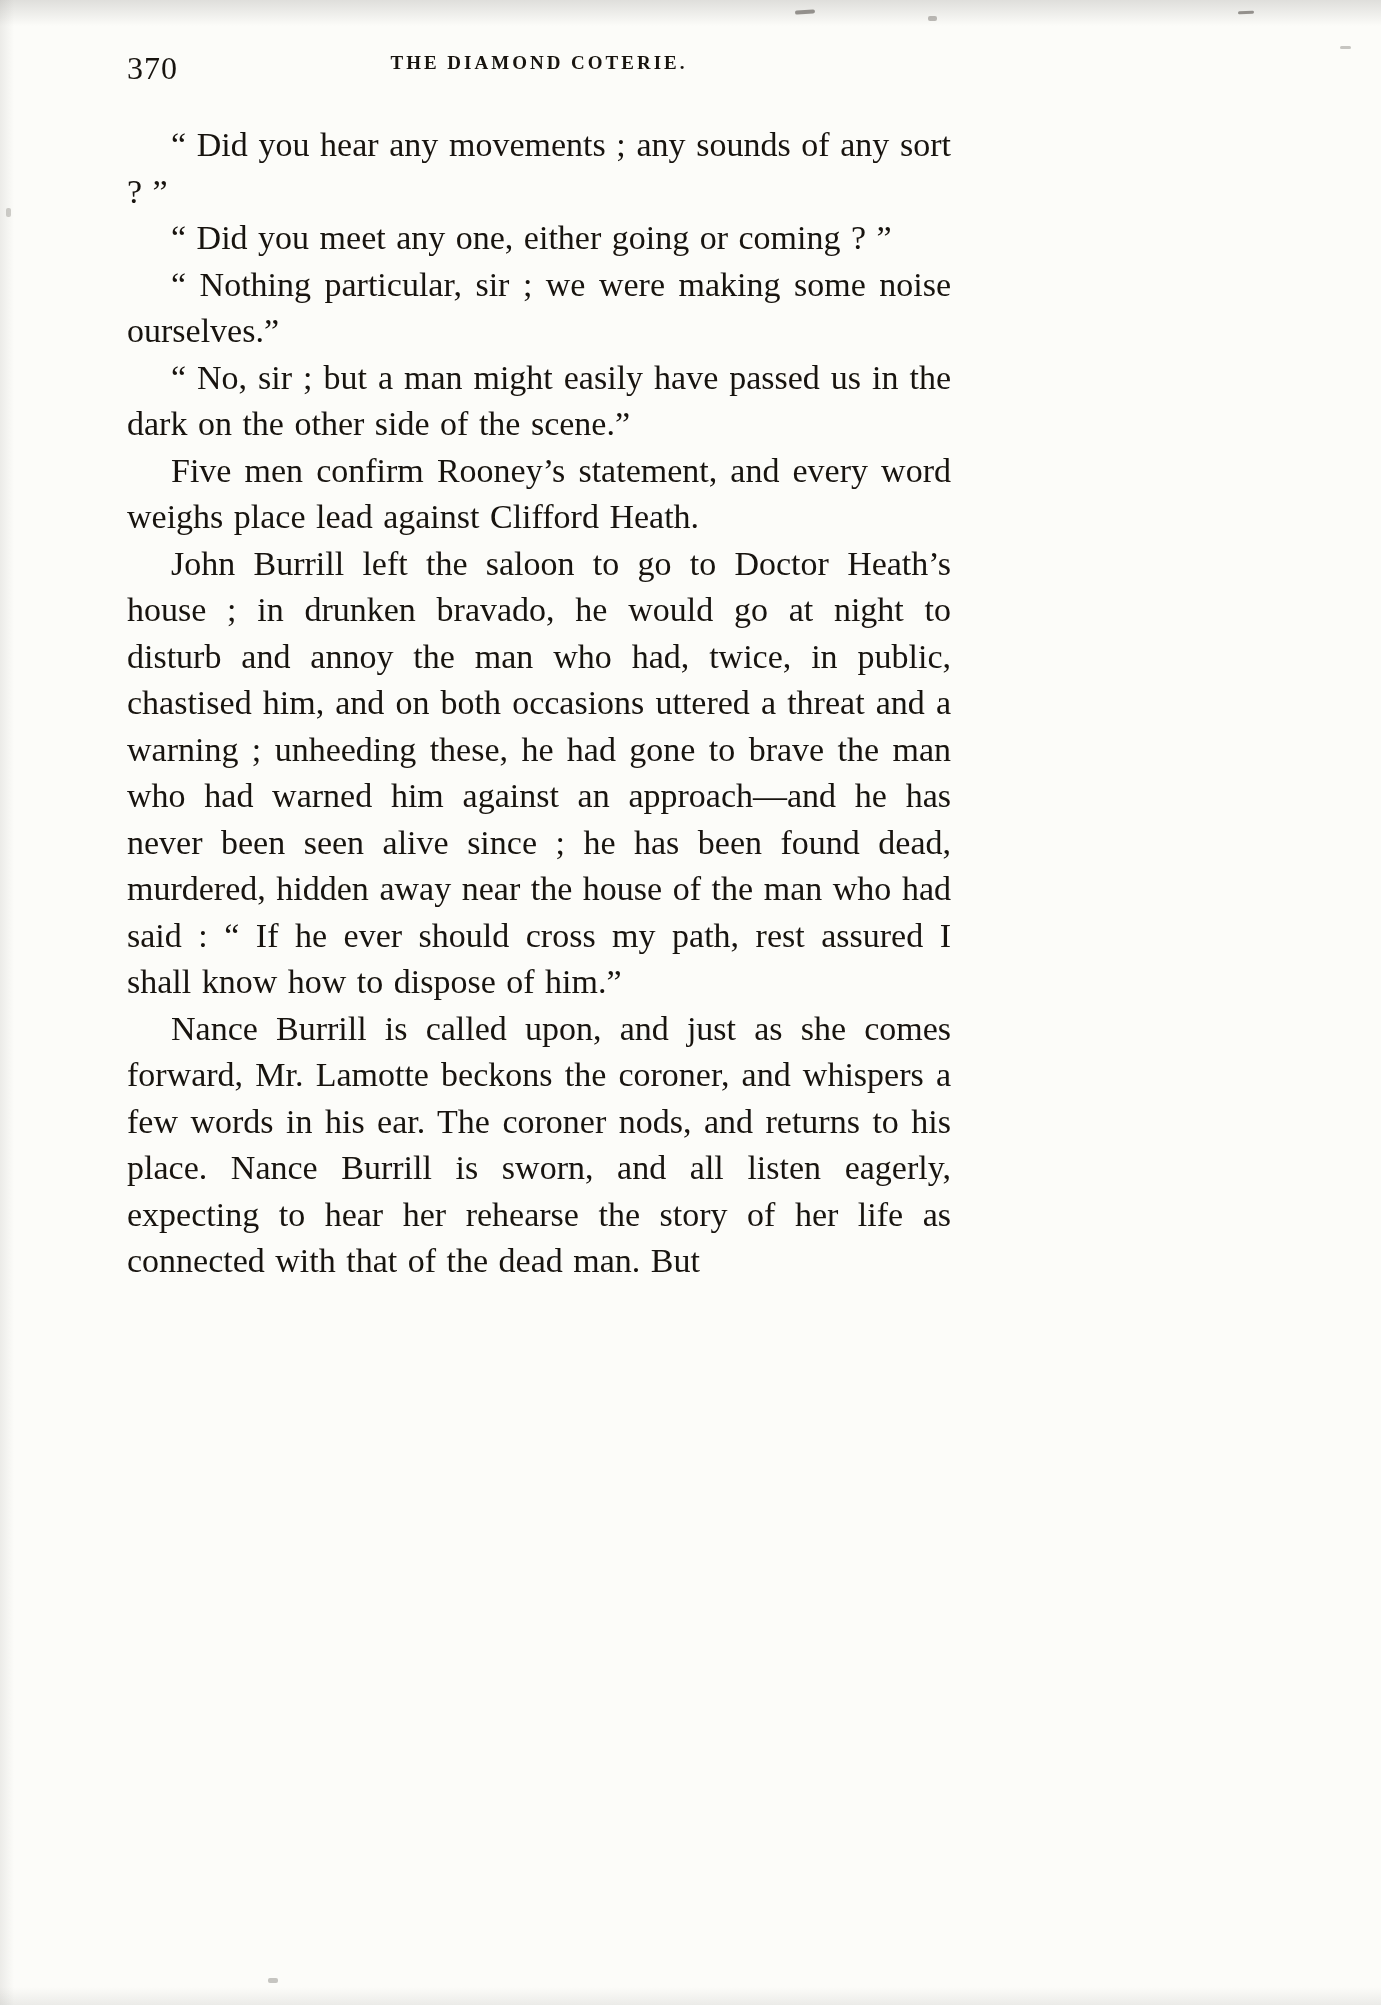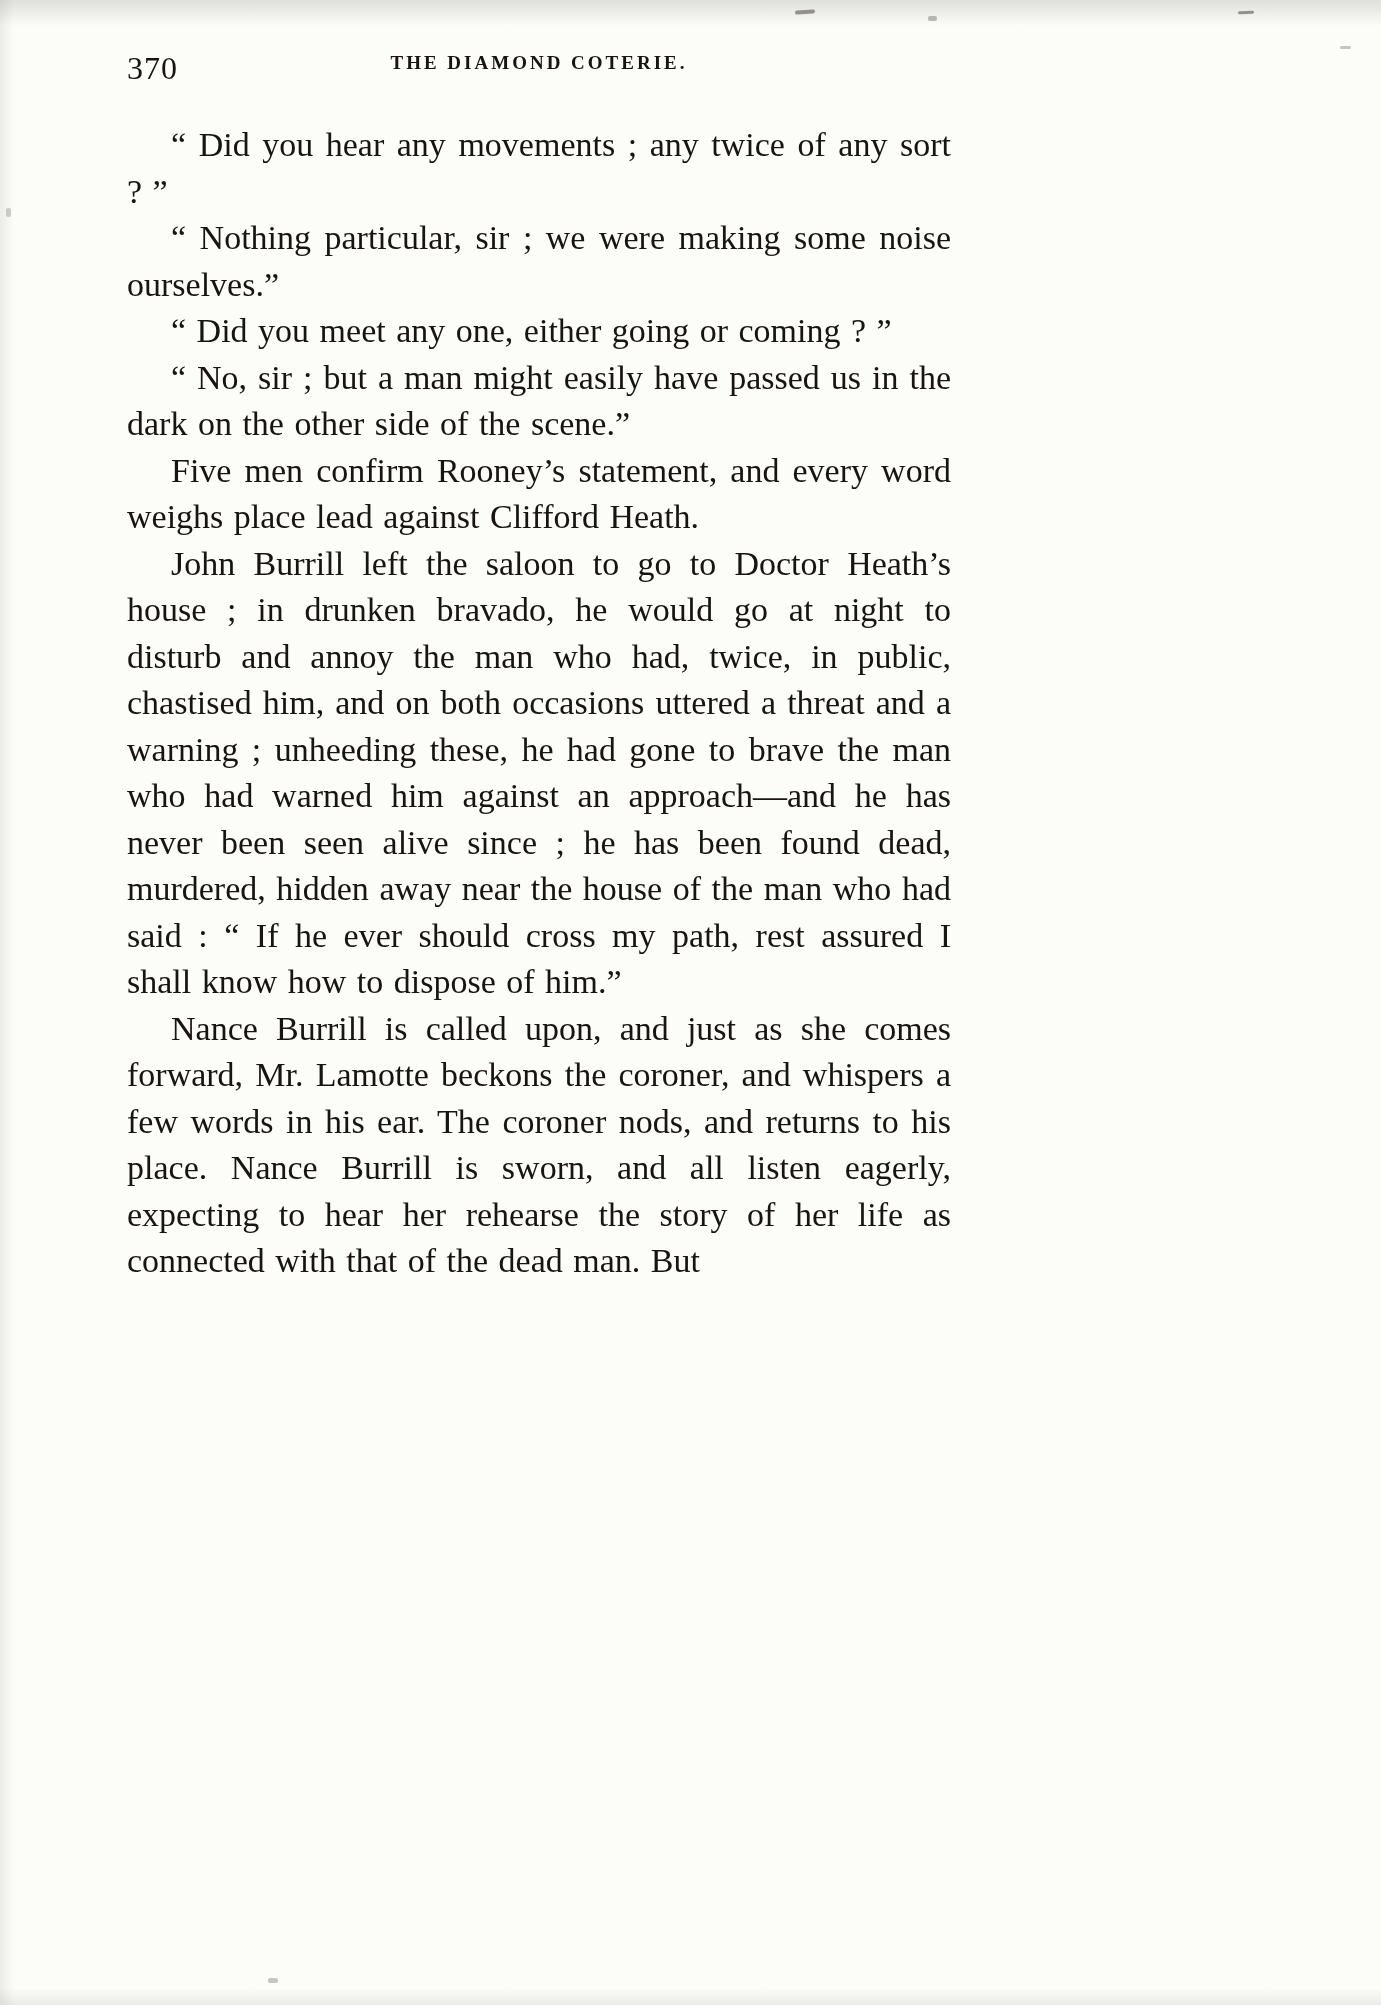--- a/index.html
+++ b/index.html
@@ -99,22 +99,22 @@
   <div class="speck s4"></div>
   <div class="speck s5"></div>
   <div class="speck s6"></div>
 
   <div class="page-head">
     <span class="folio">370</span>
     <span class="running-header">THE DIAMOND COTERIE.</span>
   </div>
 
   <div class="text-block">
-    <p>“ Did you hear any movements ; any twice of any sort ? ”</p>
+    <p>“ Did you hear any movements ; any sounds of any sort ? ”</p>
+    <p>“ Did you meet any one, either going or coming ? ”</p>
     <p>“ Nothing particular, sir ; we were making some noise ourselves.”</p>
-    <p>“ Did you meet any one, either going or coming ? ”</p>
     <p>“ No, sir ; but a man might easily have passed us in the dark on the other side of the scene.”</p>
     <p>Five men confirm Rooney’s statement, and every word weighs place lead against Clifford Heath.</p>
     <p>John Burrill left the saloon to go to Doctor Heath’s house ; in drunken bravado, he would go at night to disturb and annoy the man who had, twice, in public, chastised him, and on both occasions uttered a threat and a warning ; unheeding these, he had gone to brave the man who had warned him against an approach—and he has never been seen alive since ; he has been found dead, murdered, hidden away near the house of the man who had said : “ If he ever should cross my path, rest assured I shall know how to dispose of him.”</p>
     <p>Nance Burrill is called upon, and just as she comes forward, Mr. Lamotte beckons the coroner, and whispers a few words in his ear.  The coroner nods, and returns to his place.  Nance Burrill is sworn, and all listen eagerly, expecting to hear her rehearse the story of her life as connected with that of the dead man.  But</p>
   </div>
 
 </div>
 
 </body></html>

